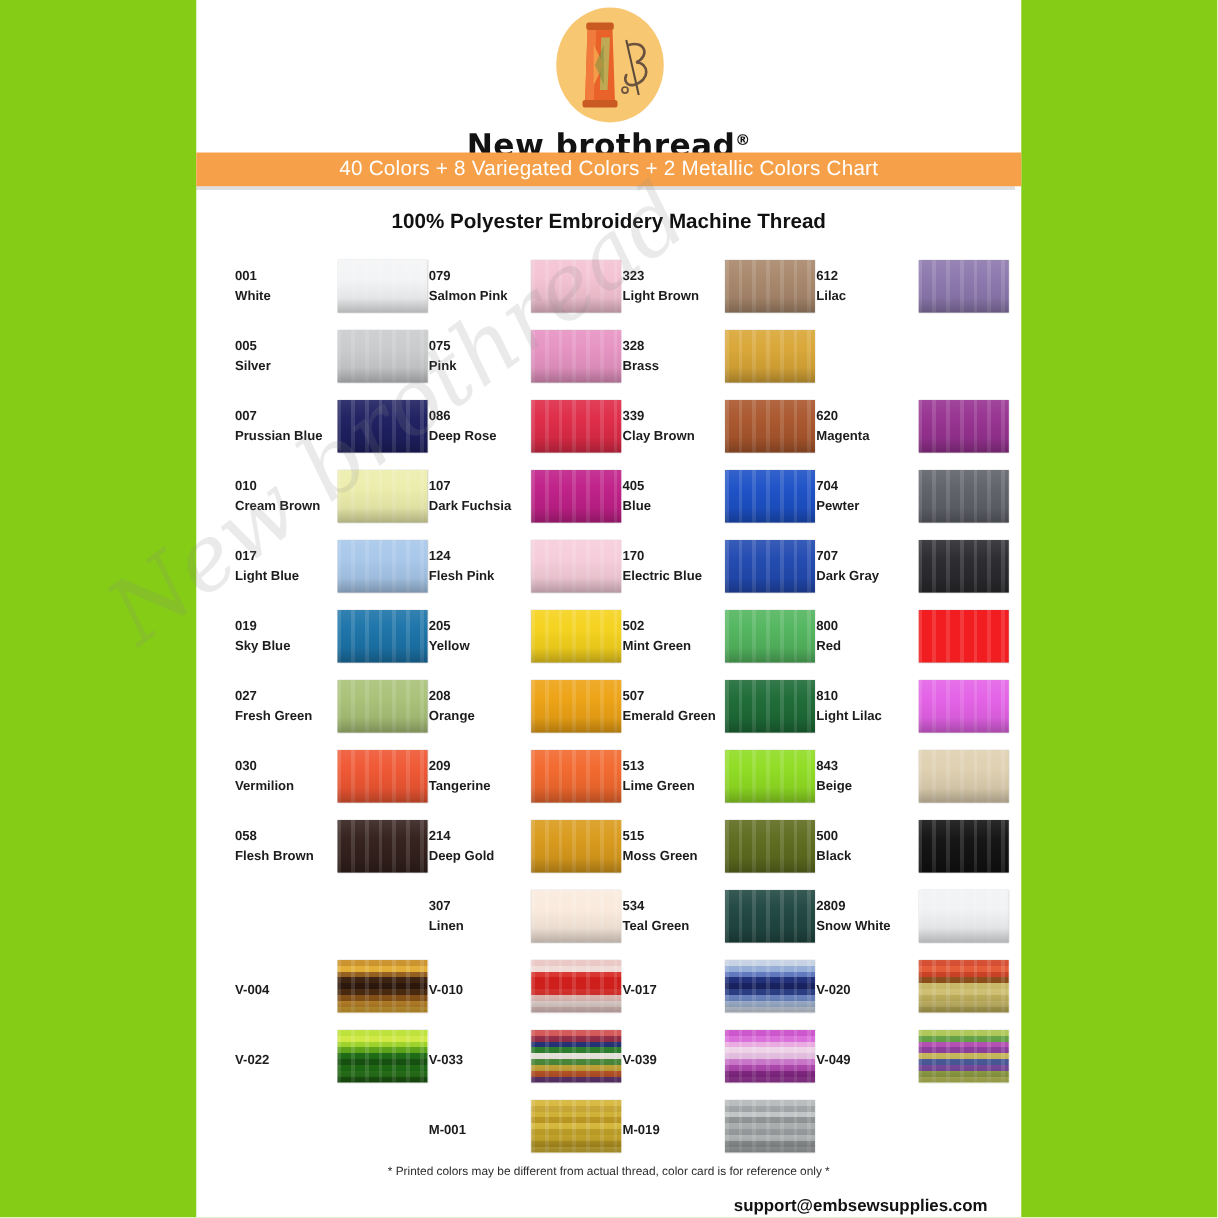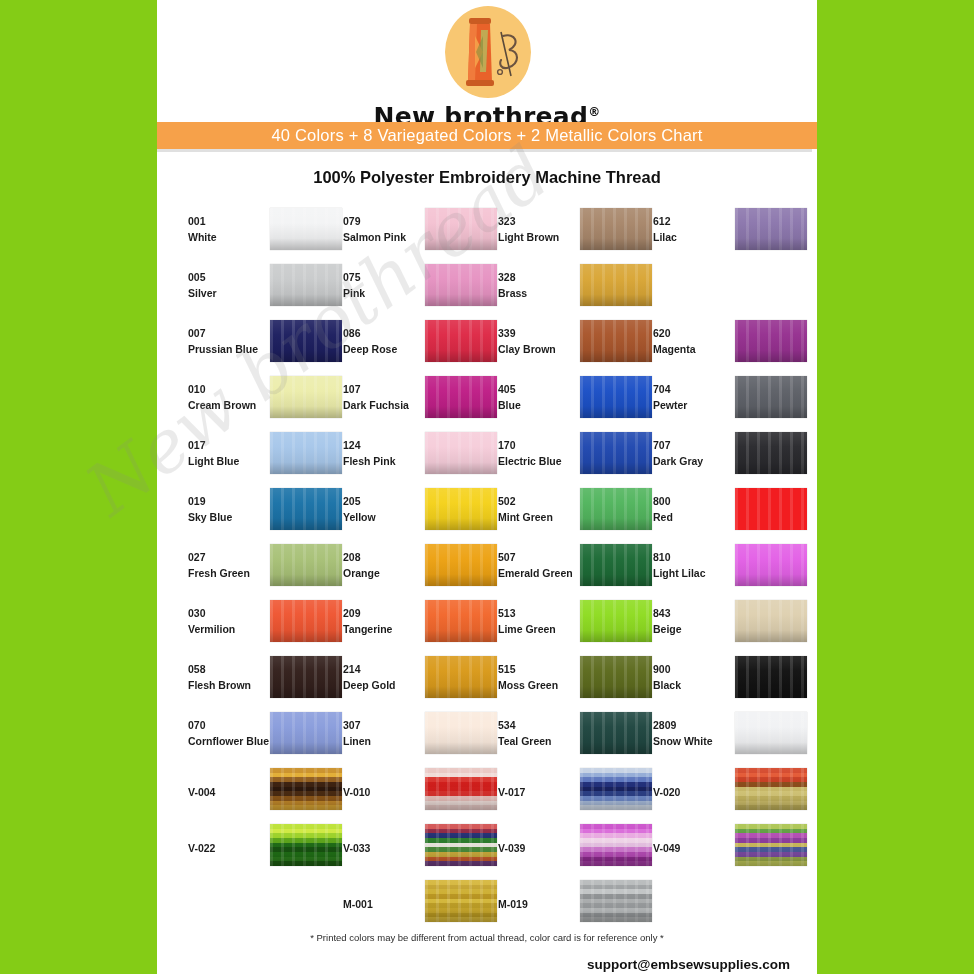--- a/index.html
+++ b/index.html
@@ -596,40 +596,30 @@
               <div class="code">515</div>
               <div class="cname">Moss Green</div>
             </div>
             <div class="swatch" style="background: rgb(93, 107, 30);">
               <div class="sheen"></div>
               <div class="shade"></div>
             </div>
           </div>
           <div class="cell c3">
             <div class="labels">
-              <div class="code">900</div>
+              <div class="code">500</div>
               <div class="cname">Black</div>
             </div>
             <div class="swatch" style="background: rgb(18, 18, 18);">
               <div class="sheen"></div>
               <div class="shade"></div>
             </div>
           </div>
         </div>
         <div class="grid-row">
-          <div class="cell c0">
-            <div class="labels">
-              <div class="code">070</div>
-              <div class="cname">Cornflower Blue</div>
-            </div>
-            <div class="swatch" style="background: rgb(138, 157, 220);">
-              <div class="sheen"></div>
-              <div class="shade"></div>
-            </div>
-          </div>
           <div class="cell c1">
             <div class="labels">
               <div class="code">307</div>
               <div class="cname">Linen</div>
             </div>
             <div class="swatch" style="background: rgb(250, 234, 221);">
               <div class="sheen"></div>
               <div class="shade"></div>
             </div>
           </div>

